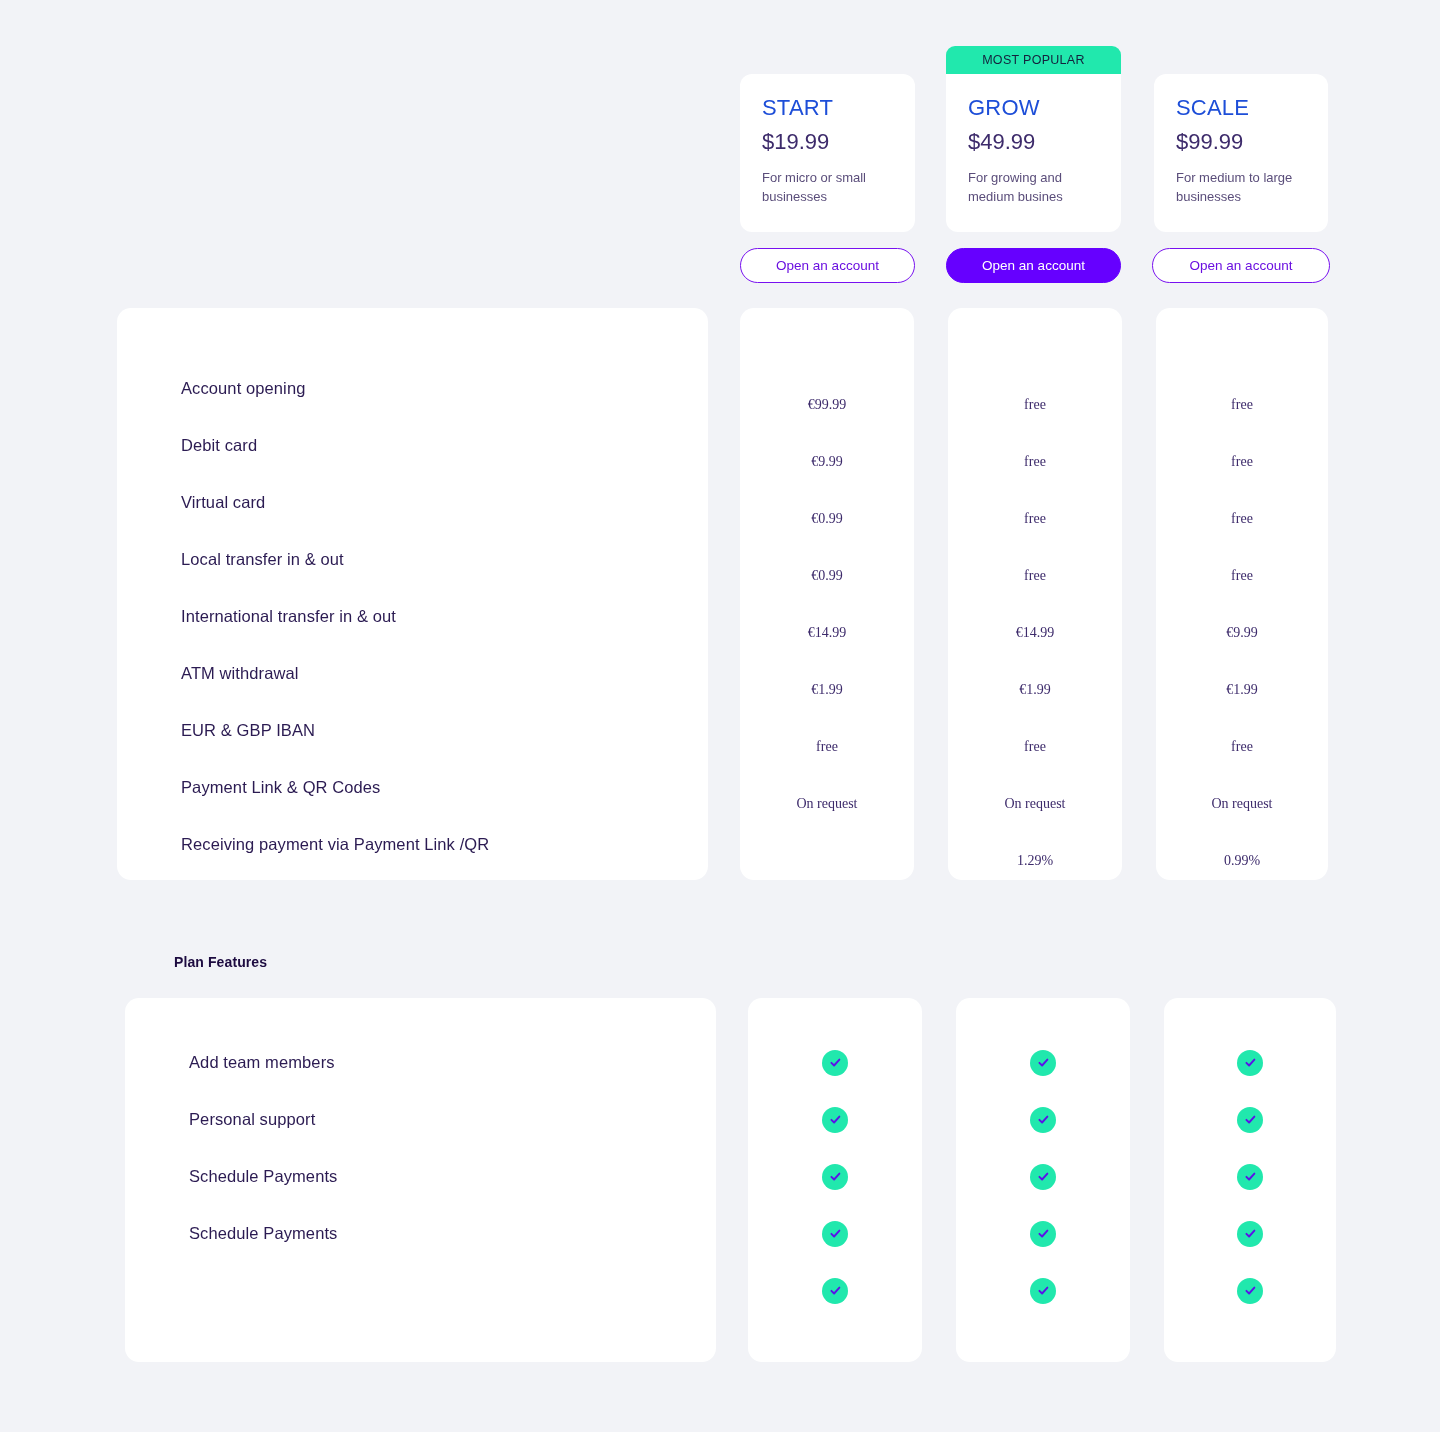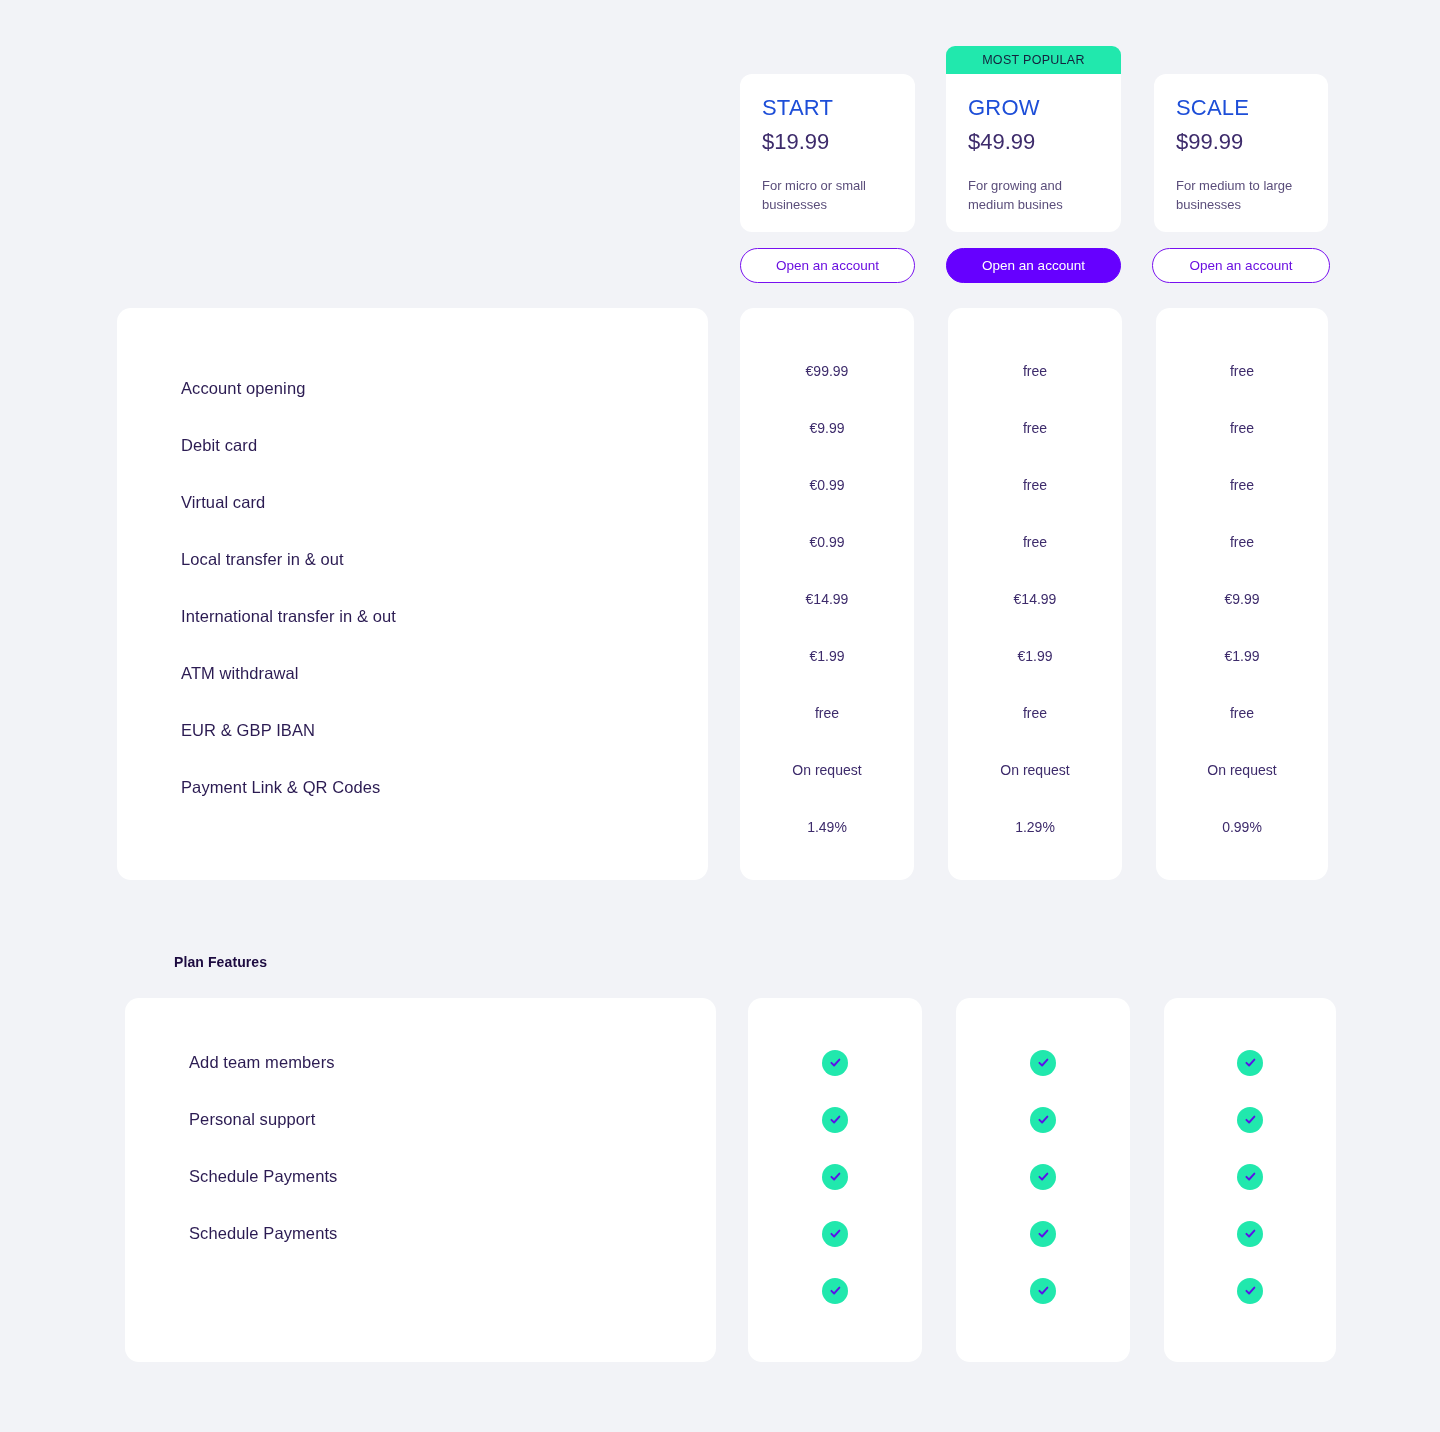--- a/index.html
+++ b/index.html
@@ -76,21 +76,21 @@
     font-size: 22px;
     color: #3d2b6b;
     margin-top: 10px;
     line-height: 1.1;
     font-weight: 400;
   }
 
   .plan-desc {
     font-size: 13px;
     color: #5a4d7a;
-    margin-top: 23px;
+    margin-top: 15px;
     line-height: 1.42;
   }
 
   .plan-btn {
     position: absolute;
     top: 248px;
     height: 35px;
     width: 100%;
     border-radius: 18px;
     font-size: 13.5px;
@@ -140,23 +140,24 @@
     height: 57px;
     display: flex;
     align-items: center;
     font-size: 16.5px;
     color: #2b1b52;
     letter-spacing: 0.1px;
   }
 
   .fee-value-list {
     position: absolute;
-    top: 34px;
+    top: 68px;
     left: 0;
     width: 100%;
+    font-family: Liberation Serif, serif;
   }
   .fee-value {
     height: 57px;
     display: flex;
     align-items: center;
     justify-content: center;
     font-size: 14px;
     color: #3d2b6b;
   }
 
@@ -258,33 +259,33 @@
   <div class="panel labels">
     <div class="fee-label-list" id="fee-labels">
         <div class="fee-label">Account opening</div>
         <div class="fee-label">Debit card</div>
         <div class="fee-label">Virtual card</div>
         <div class="fee-label">Local transfer in &amp; out</div>
         <div class="fee-label">International transfer in &amp; out</div>
         <div class="fee-label">ATM withdrawal</div>
         <div class="fee-label">EUR &amp; GBP IBAN</div>
         <div class="fee-label">Payment Link &amp; QR Codes</div>
+        <div class="fee-label">Receiving payment via Payment Link /QR</div>
       </div>
   </div>
   <div class="panel col0">
     <div class="fee-value-list" id="fee-col-0">
         <div class="fee-value">€99.99</div>
         <div class="fee-value">€9.99</div>
         <div class="fee-value">€0.99</div>
         <div class="fee-value">€0.99</div>
         <div class="fee-value">€14.99</div>
         <div class="fee-value">€1.99</div>
         <div class="fee-value">free</div>
         <div class="fee-value">On request</div>
-        <div class="fee-value">1.49%</div>
       </div>
   </div>
   <div class="panel col1">
     <div class="fee-value-list" id="fee-col-1">
         <div class="fee-value">free</div>
         <div class="fee-value">free</div>
         <div class="fee-value">free</div>
         <div class="fee-value">free</div>
         <div class="fee-value">€14.99</div>
         <div class="fee-value">€1.99</div>

